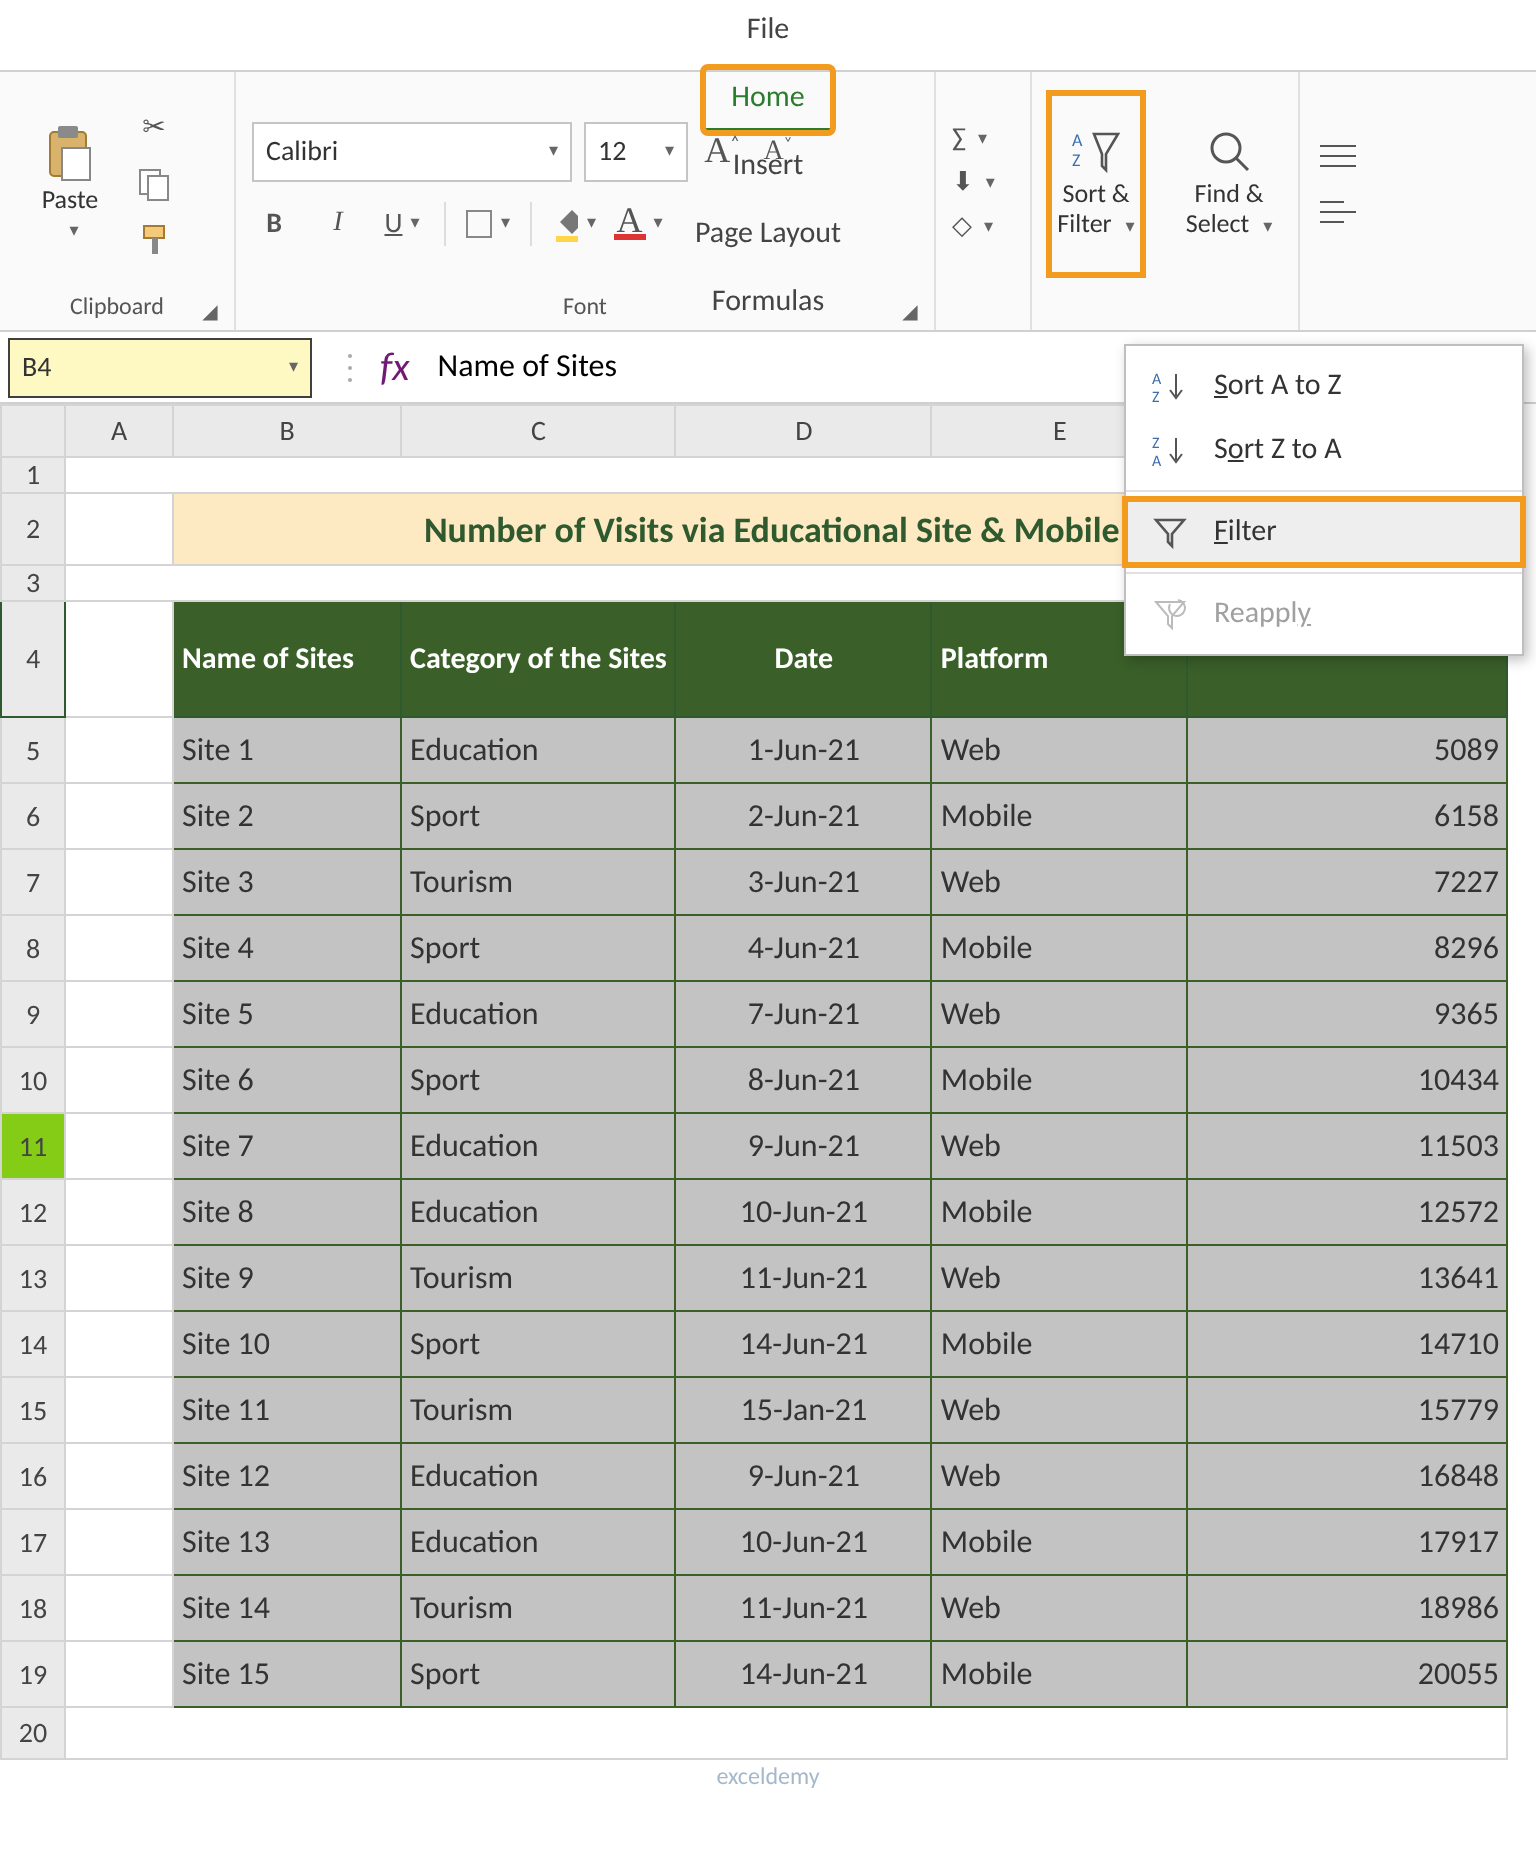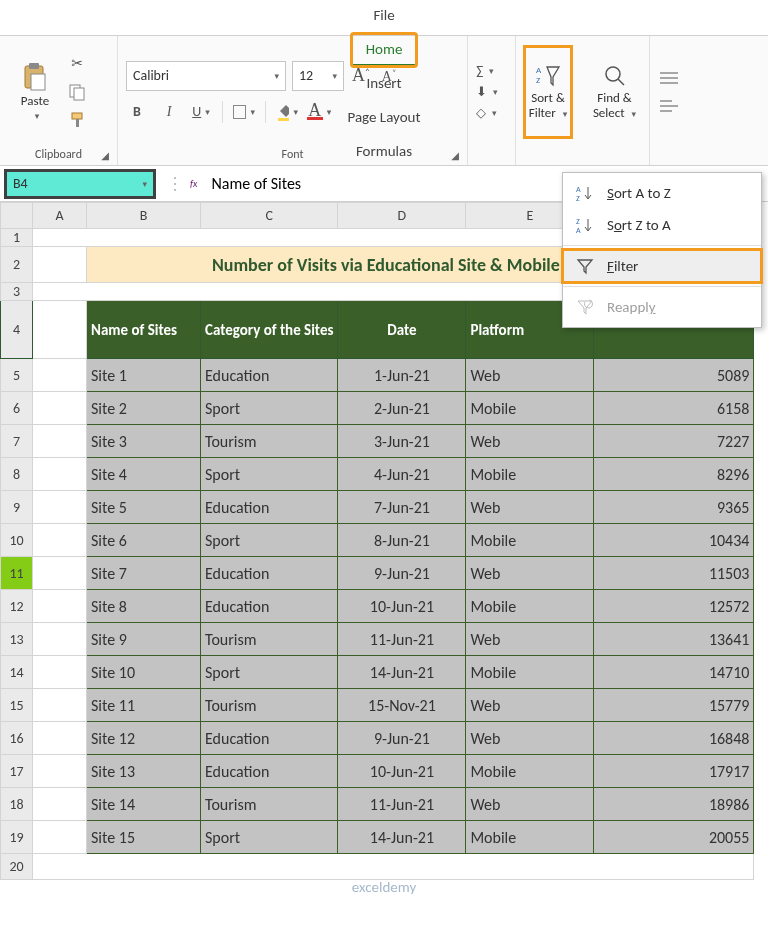--- a/index.html
+++ b/index.html
@@ -27,22 +27,22 @@
   .font-name { width: 160px; justify-content: space-between; }
   .font-size { width: 52px; justify-content: space-between; }
   .caret { font-size: 9px; color: #666; padding-left:4px; }
   .letter-a { font-size: 18px; font-family: "Times New Roman", serif; }
   .editing-stack { display:flex; flex-direction:column; gap:6px; }
   .small-row { display:flex; align-items:center; gap:2px; font-size:13px; color:#555;}
   .frame-border { display:inline-block; border:1px solid #888; width:14px; height:14px;}
 
   
   .fbar { display: flex; align-items: center; height: 36px; border-bottom: 1px solid #d0d0d0; background:#fff; }
-  .name-box { width: 152px; height: 30px; border: 3px solid #404040; margin: 0 16px 0 4px; display:flex; align-items:center; justify-content:space-between; padding:0 6px; font-size:14px; background:#5eead4;}
-  .fx { font-style: italic; color: #701a75; font-size: 10px; padding-right: 10px; }
+  .name-box { width: 152px; height: 30px; border: 1px solid #404040; margin: 0 16px 0 4px; display:flex; align-items:center; justify-content:space-between; padding:0 6px; font-size:14px; background:#fef9c3;}
+  .fx { font-style: italic; color: #701a75; font-size: 20px; padding-right: 10px; }
   .formula-input { flex:1; height:30px; border:none; font-size:16px; padding-left:4px;}
 
   
   .sheet { position: relative; }
   table.grid { border-collapse: collapse; table-layout: fixed; }
   .col-rowhdr { width: 32px; }
   .grid th, .grid td { border: 1px solid #d4d4d4; font-weight: normal; height: 26px; overflow:hidden; white-space:nowrap; }
   .grid th { background: #eaeaea; text-align: center; font-size: 14px; color: #444; }
   .grid .rowhdr { background: #eaeaea; text-align: center; font-size: 14px; color:#444; }
   .title-row td.merged { background: #feeac2; text-align: center; font-weight: bold; font-size: 18px; color: #2f5a2f; height: 36px; }
@@ -58,21 +58,21 @@
   .menu { position: absolute; top: 172px; left: 562px; width: 200px; background: #fff; border: 1px solid #bfbfbf; box-shadow: 2px 2px 6px rgba(0,0,0,0.25); padding: 4px 0; z-index: 50; }
   .menu-item { display: flex; align-items: center; gap: 12px; padding: 7px 12px; font-size: 15px; color: #333; }
   .menu-item.disabled { color: #a0a0a0; }
   .menu-item.hover { background: #eeeeee; }
   .menu-item.highlight { outline: 3px solid #f39b1f; outline-offset: -1px; }
   .menu-sep { height: 1px; background: #e0e0e0; margin: 4px 0; }
   .mi-icon { width: 20px; display:flex; justify-content:center; color:#555;}
   .mi-icon.disabled { color:#bbb; }
   .uchar { text-decoration: underline; }
 
-  .watermark { position:absolute; bottom:30px; left:50%; transform:translateX(-50%); font-size:15px; color:#6a8aa8; opacity:.6; text-align:center; z-index:5; pointer-events:none;}
+  .watermark { position:absolute; bottom:30px; left:50%; transform:translateX(-50%); font-size:12px; color:#6a8aa8; opacity:.6; text-align:center; z-index:5; pointer-events:none;}
 </style>
 </head>
 <body>
 
 <div class="tabs">
   <div class="tab">File</div>
   <div class="tab active highlight">Home</div>
   <div class="tab">Insert</div>
   <div class="tab">Page Layout</div>
   <div class="tab">Formulas</div>
@@ -386,21 +386,21 @@
           <td>Sport</td>
           <td class="center">14-Jun-21</td>
           <td>Mobile</td>
           <td class="right">14710</td>
         </tr>
         <tr class="data-row">
           <td class="rowhdr" style="background:#eaeaea;border:1px solid #d4d4d4;">15</td>
           <td style="background:#fff;border:1px solid #d4d4d4;"></td>
           <td>Site 11</td>
           <td>Tourism</td>
-          <td class="center">15-Nov-21</td>
+          <td class="center">15-Jan-21</td>
           <td>Web</td>
           <td class="right">15779</td>
         </tr>
         <tr class="data-row">
           <td class="rowhdr" style="background:#eaeaea;border:1px solid #d4d4d4;">16</td>
           <td style="background:#fff;border:1px solid #d4d4d4;"></td>
           <td>Site 12</td>
           <td>Education</td>
           <td class="center">9-Jun-21</td>
           <td>Web</td>

